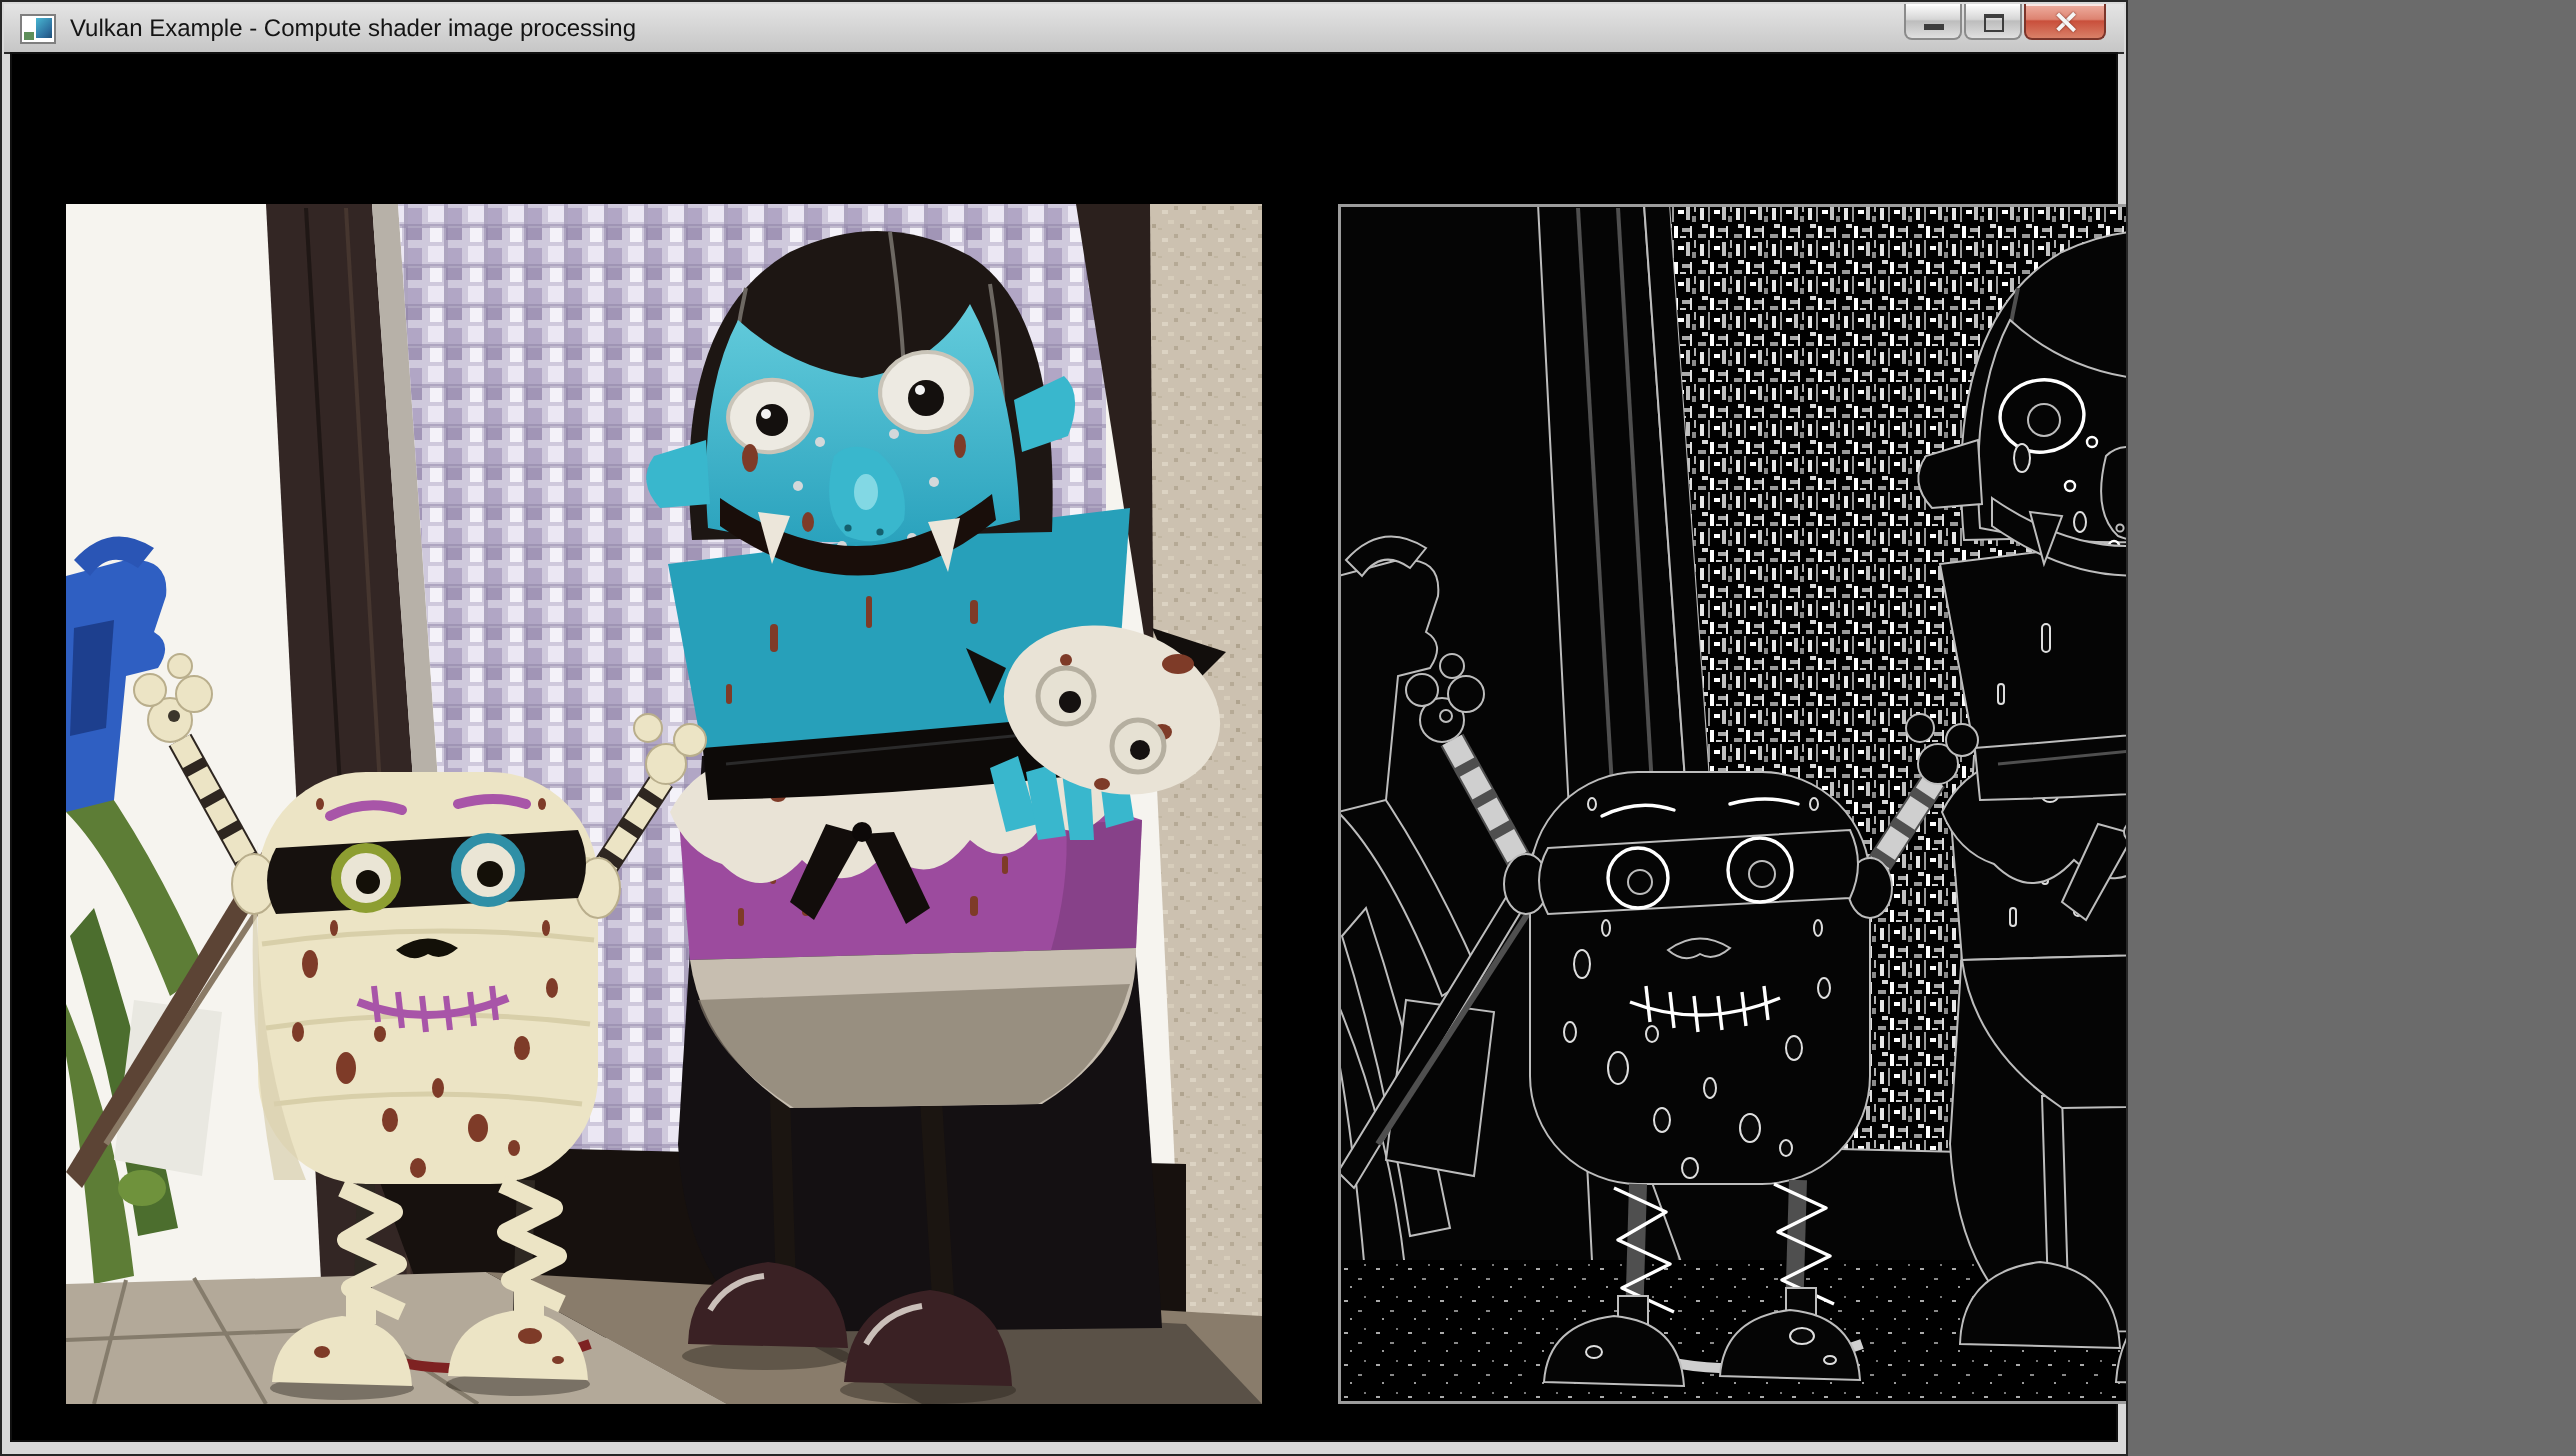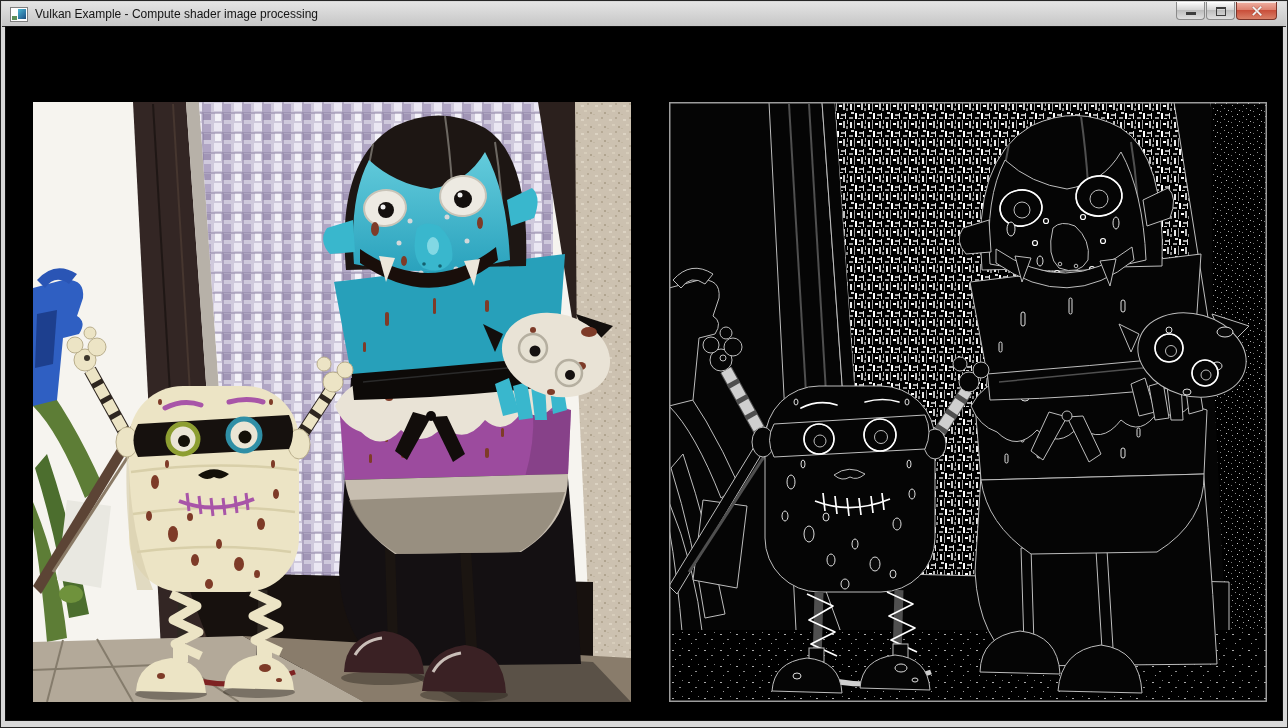--- a/index.html
+++ b/index.html
@@ -1,16 +1,16 @@
 <!DOCTYPE html>
 <html style="--titlebar: #c6c6c6; --titlebar_hi: #e4e4e4; --window_border: #d9d9d9; --client_bg: #000000; --close_red: #c94f3b; --vampire_skin: #39b7cd; --vampire_skin_dark: #27a0ba; --hair: #1d1613; --dress_purple: #9c4b9e; --silver: #c7beb0; --collar_ivory: #e9e3d6; --mummy_cream: #ece4c5; --rust: #7e3b28; --mask_black: #16110e; --eye_ring_green: #8d9e31; --eye_ring_teal: #2f8fa6; --stitch_purple: #a855a8; --blue_object: #2f5fc2; --leaf_green: #5d7d36; --pillar_brown: #332624; --pavement: #b3a999; --shoe_brown: #3a2124; --stucco_beige: #ccc1b0; --mesh_silver: #cfc9dc; --edge_border: #9c9c9c;"><head>
 <meta charset="utf-8">
 <style>
   html,body{margin:0;padding:0;background:#6b6b6b;font-family:"Liberation Sans",sans-serif;}
-  .window{position:relative;width:1288px;height:728px;background:var(--window_border,#d9d9d9);
+  .window{position:relative;width:1064px;height:728px;background:var(--window_border,#d9d9d9);
     border:1px solid #262626;box-sizing:border-box;overflow:hidden;}
   .titlebar{position:absolute;left:1px;right:1px;top:1px;height:24px;
     background:linear-gradient(var(--titlebar_hi,#e4e4e4),var(--titlebar,#c6c6c6));
     border-bottom:1px solid #2a2a2a;display:flex;align-items:center;}
   .app-icon{width:16px;height:13px;margin-left:8px;border:1px solid #7f7f7f;background:#fff;
     position:relative;flex:0 0 auto;}
   .app-icon::before{content:"";position:absolute;right:1px;top:1px;width:8px;height:10px;
     background:linear-gradient(135deg,#49b7d2,#2c6e9e 70%,#1e4f78);}
   .app-icon::after{content:"";position:absolute;left:1px;bottom:1px;width:5px;height:4px;background:#5e8f5a;}
   .title-text{margin-left:7px;font-size:12px;color:#141414;white-space:nowrap;}

